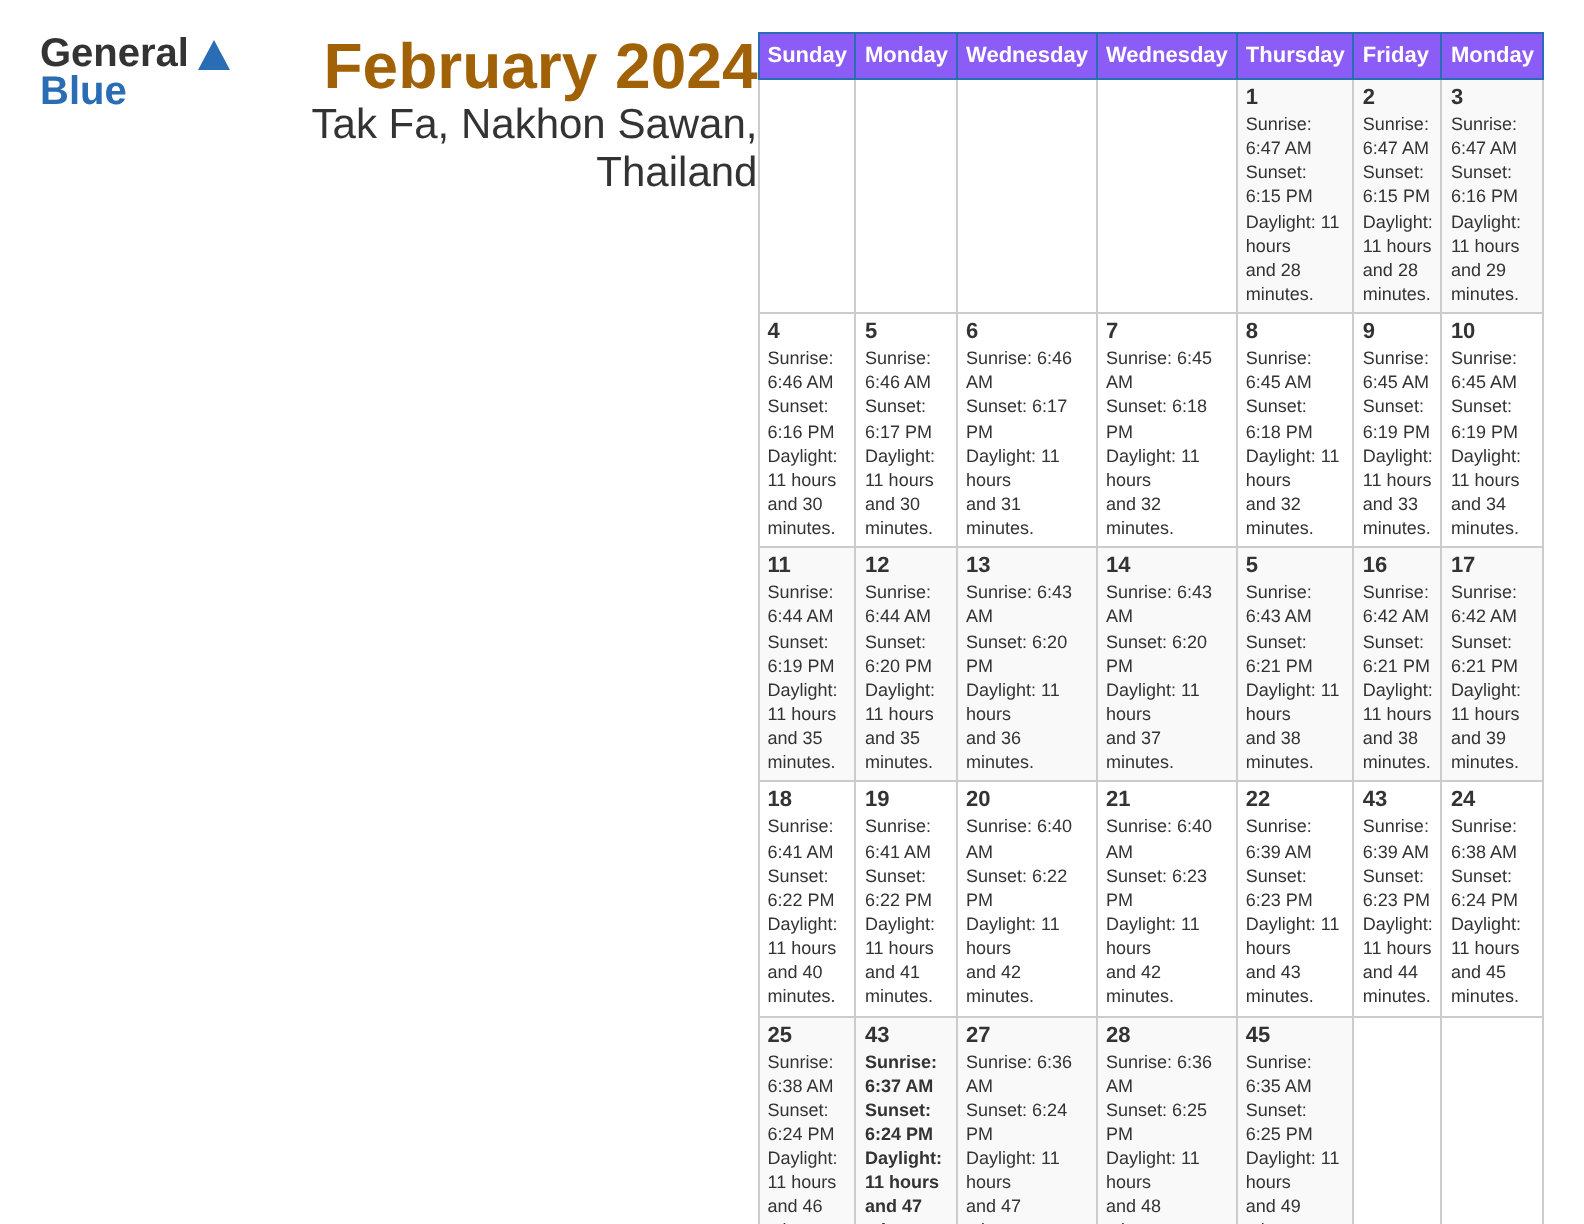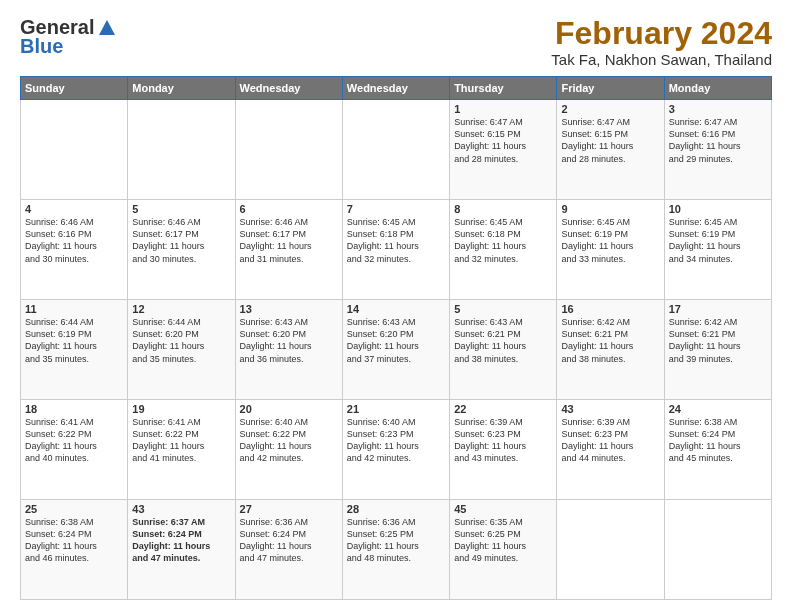--- a/index.html
+++ b/index.html
@@ -8,21 +8,21 @@
       background: #fff;
       width: 792px;
       height: 612px;
       overflow: hidden;
     }
     .page {
       width: 792px;
       height: 612px;
       padding: 16px 20px 12px 20px;
       display: flex;
-      flex-direction: column;
+      flex-direction: row;
     }
     .header {
       display: flex;
       justify-content: space-between;
       align-items: flex-start;
       margin-bottom: 8px;
     }
     .logo {
       display: flex;
       flex-direction: column;
@@ -31,36 +31,36 @@
     .title-block {
       text-align: right;
     }
     .month-title {
       font-size: 32px;
       font-weight: bold;
       color: #a16207;
       line-height: 1.1;
     }
     .location {
-      font-size: 15px;
+      font-size: 21px;
       color: #333;
       font-weight: normal;
     }
     .calendar {
       flex: 1;
       display: flex;
       flex-direction: column;
     }
     table {
       width: 100%;
       border-collapse: collapse;
       flex: 1;
     }
     thead th {
-      background: #737373;
+      background: #8b5cf6;
       color: #fff;
       font-size: 11px;
       font-weight: bold;
       padding: 5px 4px;
       text-align: left;
       border: 1px solid #2a6db5;
     }
     tbody td {
       border: 1px solid #ccc;
       vertical-align: top;

